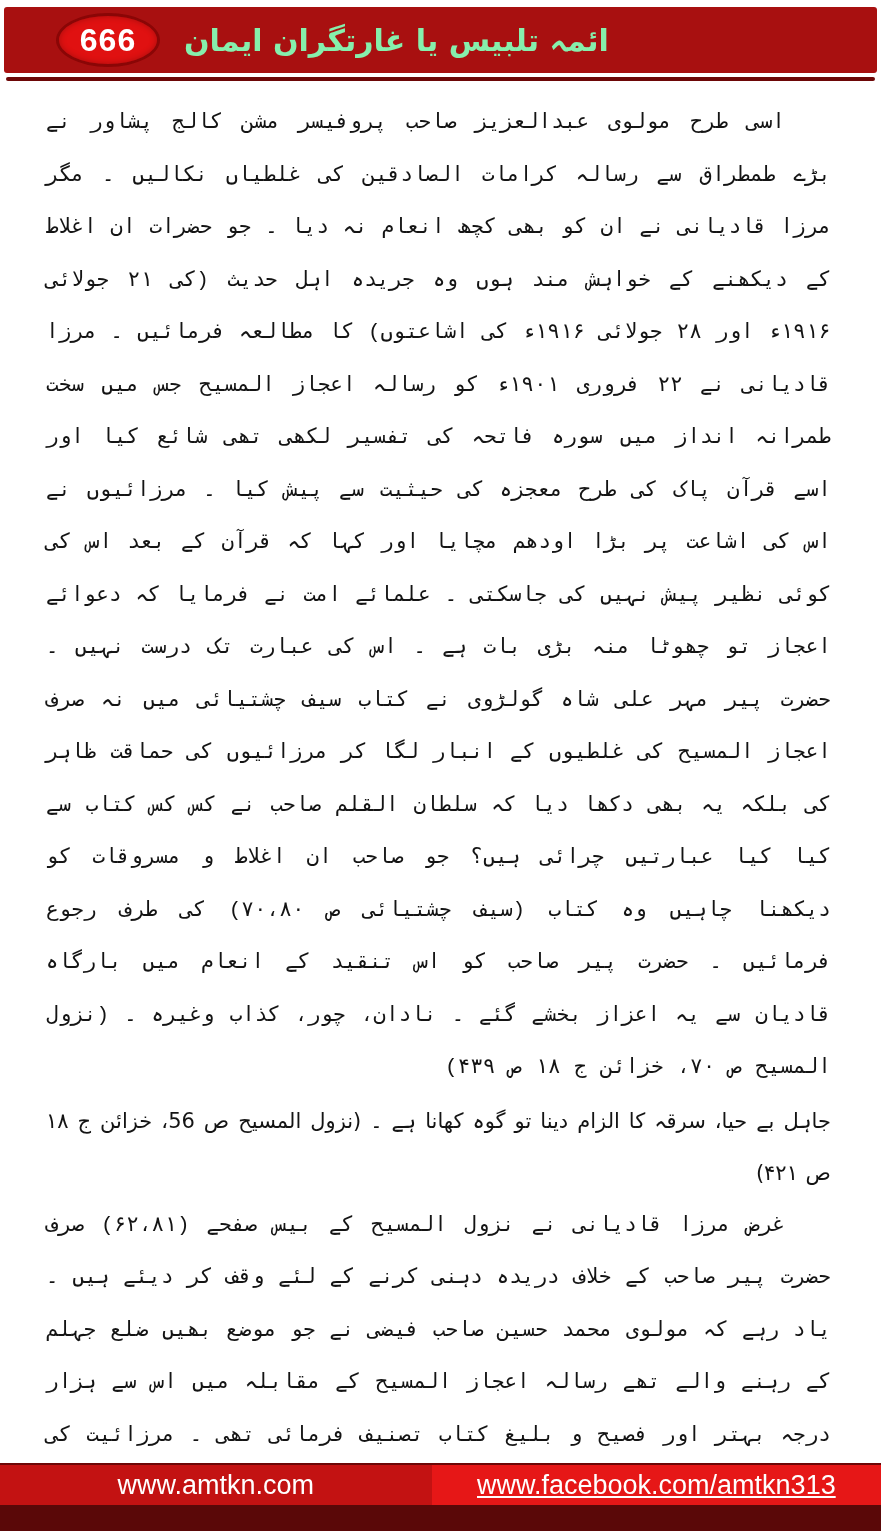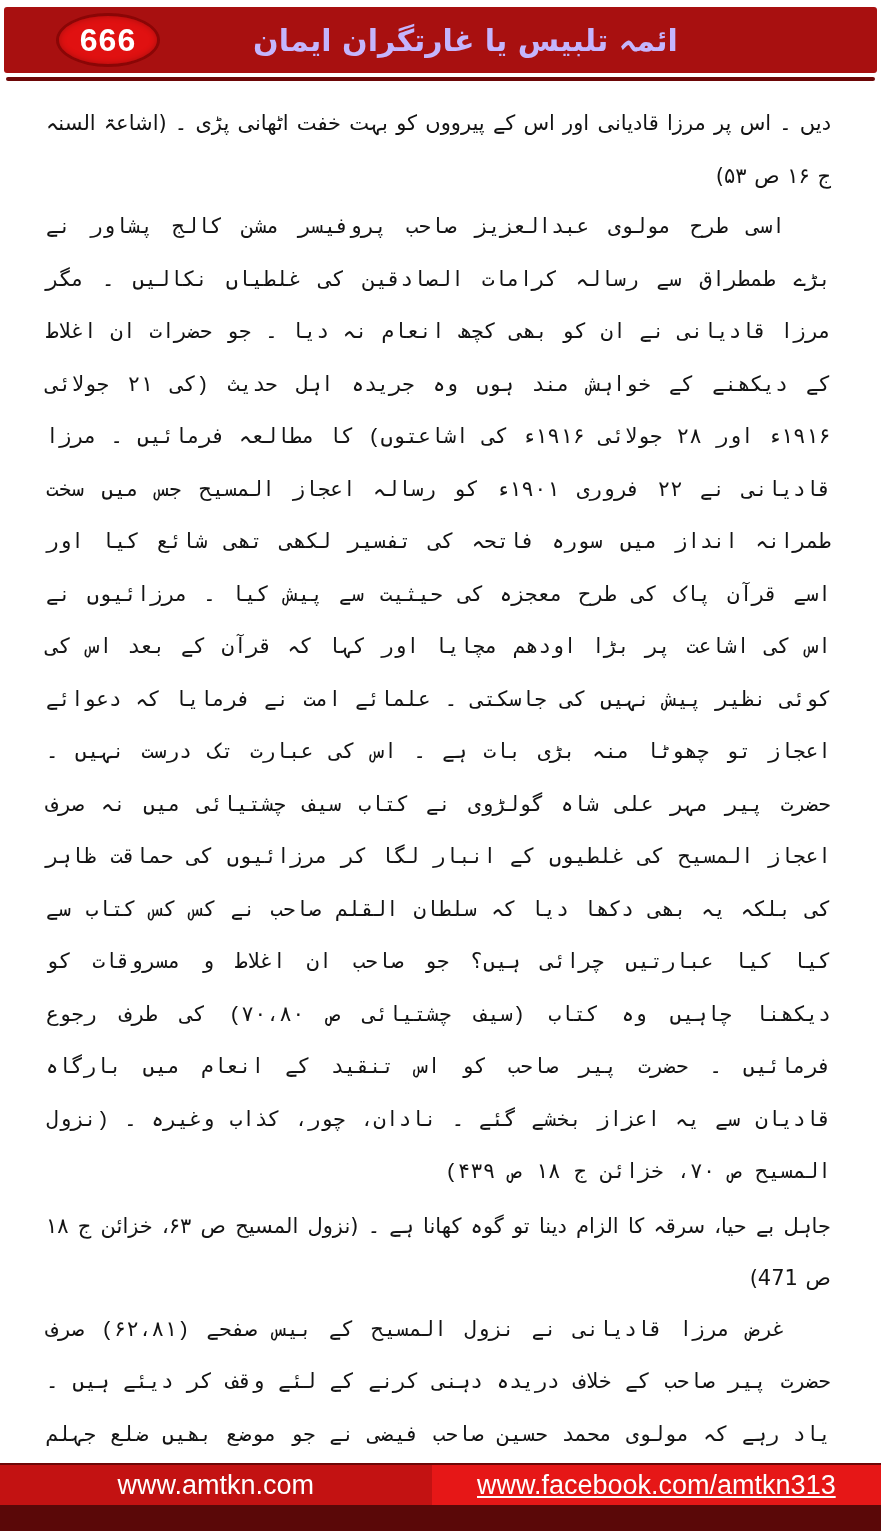--- a/index.html
+++ b/index.html
@@ -46,24 +46,24 @@
     color:#ffffff;
     font-family:"Liberation Sans",sans-serif;
     font-weight:700;
     font-size:32px;
     letter-spacing:1px;
   }
   .title{
     direction:rtl;
     margin-right:130px;
     margin-left:auto;
-    color:#c4b5fd;
+    color:#86efac;
     font-weight:700;
     font-size:30px;
-    text-align:center;
+    text-align:left;
     width:100%;
     padding-left:180px;
   }
   .rule{
     flex:0 0 auto;
     height:4px;
     background:var(--rule-red);
     margin:4px 6px 0 6px;
     border-radius:2px;
   }
@@ -114,23 +114,22 @@
     <div class="badge">
       <span>666</span>
     </div>
     <div class="title">ائمہ تلبیس یا غارتگران ایمان</div>
   </header>
 
   <div class="rule"></div>
 
   <main class="content">
     <div>
-        <p class="para">دیں ۔ اس پر مرزا قادیانی اور اس کے پیرووں کو بہت خفت اٹھانی پڑی ۔ (اشاعۃ السنہ ج ۱۶ ص ۵۳)</p>
         <p class="para indent">اسی طرح مولوی عبدالعزیز صاحب پروفیسر مشن کالج پشاور نے بڑے طمطراق سے رسالہ کرامات الصادقین کی غلطیاں نکالیں ۔ مگر مرزا قادیانی نے ان کو بھی کچھ انعام نہ دیا ۔ جو حضرات ان اغلاط کے دیکھنے کے خواہش مند ہوں وہ جریدہ اہل حدیث (کی ۲۱ جولائی ۱۹۱۶ء اور ۲۸ جولائی ۱۹۱۶ء کی اشاعتوں) کا مطالعہ فرمائیں ۔ مرزا قادیانی نے ۲۲ فروری ۱۹۰۱ء کو رسالہ اعجاز المسیح جس میں سخت طمرانہ انداز میں سورہ فاتحہ کی تفسیر لکھی تھی شائع کیا اور اسے قرآن پاک کی طرح معجزہ کی حیثیت سے پیش کیا ۔ مرزائیوں نے اس کی اشاعت پر بڑا اودھم مچایا اور کہا کہ قرآن کے بعد اس کی کوئی نظیر پیش نہیں کی جاسکتی ۔ علمائے امت نے فرمایا کہ دعوائے اعجاز تو چھوٹا منہ بڑی بات ہے ۔ اس کی عبارت تک درست نہیں ۔ حضرت پیر مہر علی شاہ گولڑوی نے کتاب سیف چشتیائی میں نہ صرف اعجاز المسیح کی غلطیوں کے انبار لگا کر مرزائیوں کی حماقت ظاہر کی بلکہ یہ بھی دکھا دیا کہ سلطان القلم صاحب نے کس کس کتاب سے کیا کیا عبارتیں چرائی ہیں؟ جو صاحب ان اغلاط و مسروقات کو دیکھنا چاہیں وہ کتاب (سیف چشتیائی ص ۷۰،۸۰) کی طرف رجوع فرمائیں ۔ حضرت پیر صاحب کو اس تنقید کے انعام میں بارگاہ قادیان سے یہ اعزاز بخشے گئے ۔ نادان، چور، کذاب وغیرہ ۔ (نزول المسیح ص ۷۰، خزائن ج ۱۸ ص ۴۳۹)</p>
-        <p class="para">جاہل بے حیا، سرقہ کا الزام دینا تو گوہ کھانا ہے ۔ (نزول المسیح ص ۶۳، خزائن ج ۱۸ ص 471)</p>
+        <p class="para">جاہل بے حیا، سرقہ کا الزام دینا تو گوہ کھانا ہے ۔ (نزول المسیح ص 56، خزائن ج ۱۸ ص ۴۲۱)</p>
         <p class="para indent">غرض مرزا قادیانی نے نزول المسیح کے بیس صفحے (۶۲،۸۱) صرف حضرت پیر صاحب کے خلاف دریدہ دہنی کرنے کے لئے وقف کر دیئے ہیں ۔ یاد رہے کہ مولوی محمد حسین صاحب فیضی نے جو موضع بھیں ضلع جہلم کے رہنے والے تھے رسالہ اعجاز المسیح کے مقابلہ میں اس سے ہزار درجہ بہتر اور فصیح و بلیغ کتاب تصنیف فرمائی تھی ۔ مرزائیت کی پامالی میں جو شاندار کارنامے فیضی صاحب سے عرصہ ظہور میں آئے ۔ انہیں رئیس قادیان میں ملاحظہ فرمائیے ۔ ۲۹،۳۰ اکتوبر ۱۹۰۲ء کو موضع مد ضلع امرتسر میں مرزائیوں سے اہل حق کا ایک مناظرہ ہوا ۔ جس میں مولوی ثناء اللہ امرتسری نے مرزائیت کو ایسی بری طرح پامال کیا کہ مرزائی لوگ اس کی تلخی آج تک محسوس کر رہے ہیں مرزائی مناظر نے جس کا نام سرور شاہ تھا کتاب اعجاز المسیح کو مرزائی معجزہ کی حیثیت سے پیش کیا ۔ لیکن مولوی ثناء اللہ نے یہ ثابت کر کے اس کا ناطقہ بند کر دیا کہ اس میں بے شمار اغلاط و مسروقات ہیں</p>
       </div>
   </main>
 
   <footer class="footbar">
     <div class="foot-seg foot-left">
       <span>www.amtkn.com</span>
     </div>
     <div class="foot-seg foot-right">
       <span>www.facebook.com/amtkn313</span>

